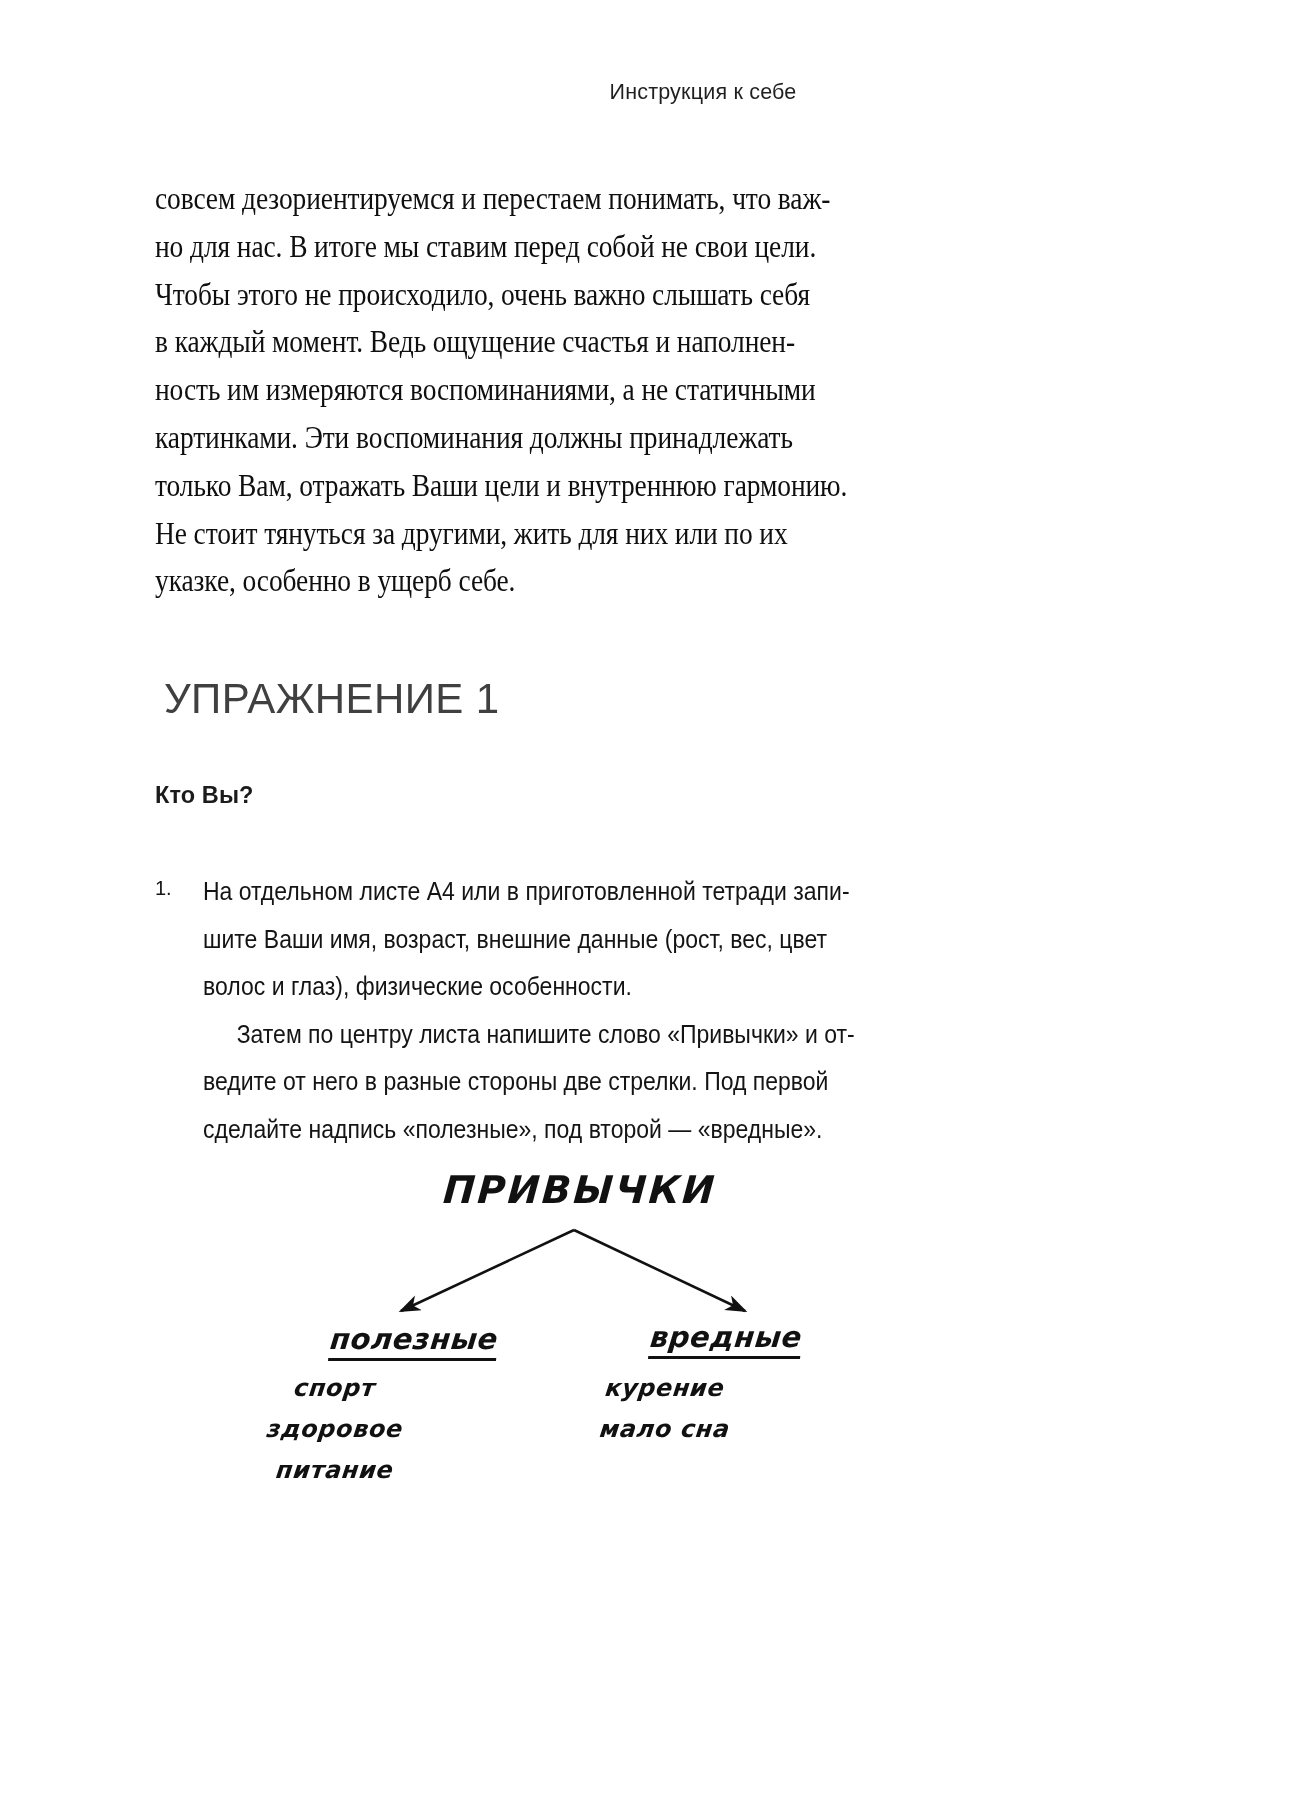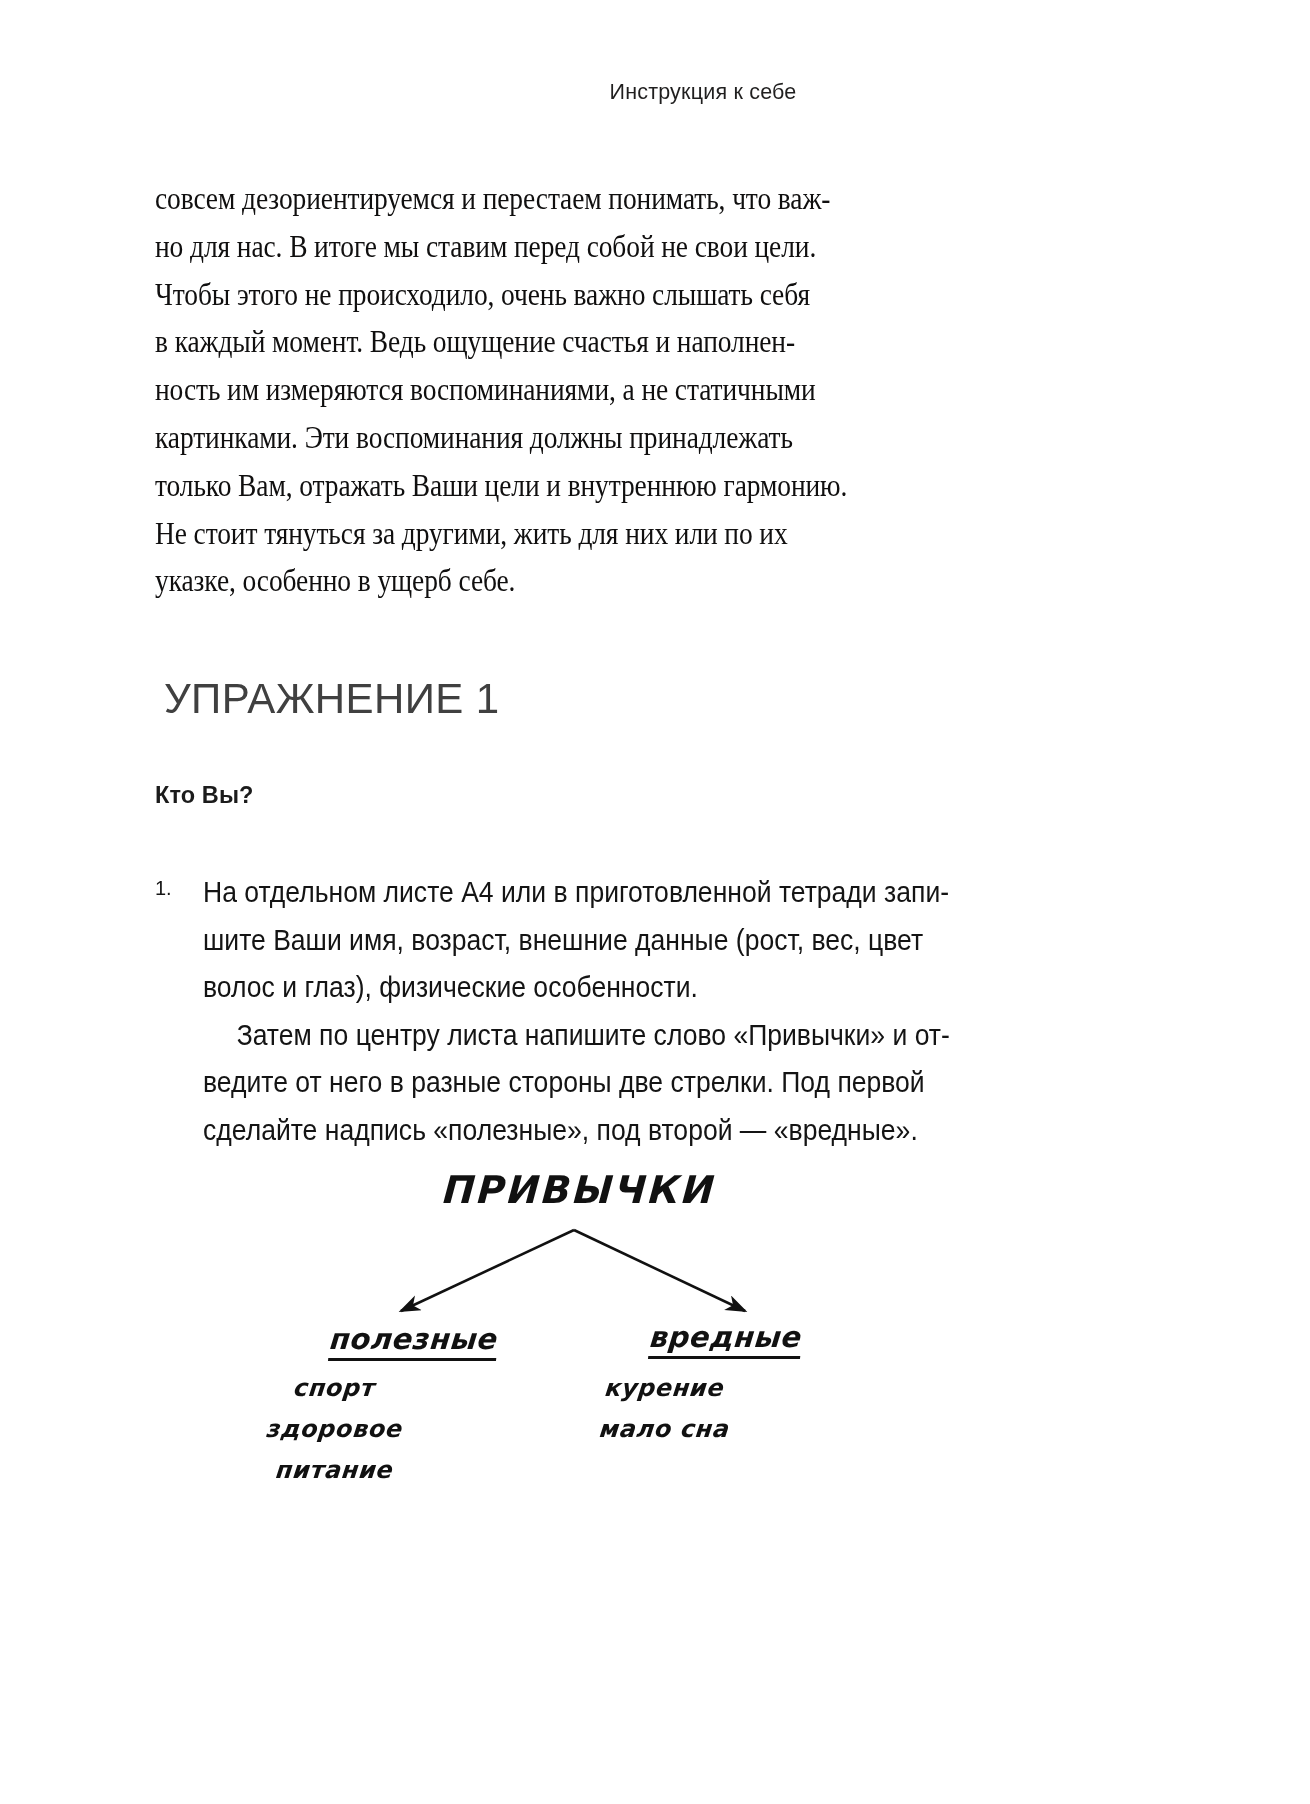--- a/index.html
+++ b/index.html
@@ -107,21 +107,21 @@
     font-family: "Liberation Sans", sans-serif;
     font-size: 20px;
     width: 48px;
     flex: 0 0 48px;
     padding-top: 9px;
     color: #151515;
   }
   .list-body {
     flex: 1 1 auto;
     font-family: "Liberation Sans", sans-serif;
-    font-size: 30px;
+    font-size: 26px;
     line-height: 47.5px;
     color: #141414;
   }
   .list-body .ln {
     display: block;
     white-space: nowrap;
     transform: scaleX(0.885);
     transform-origin: left center;
     width: 113%;
   }

